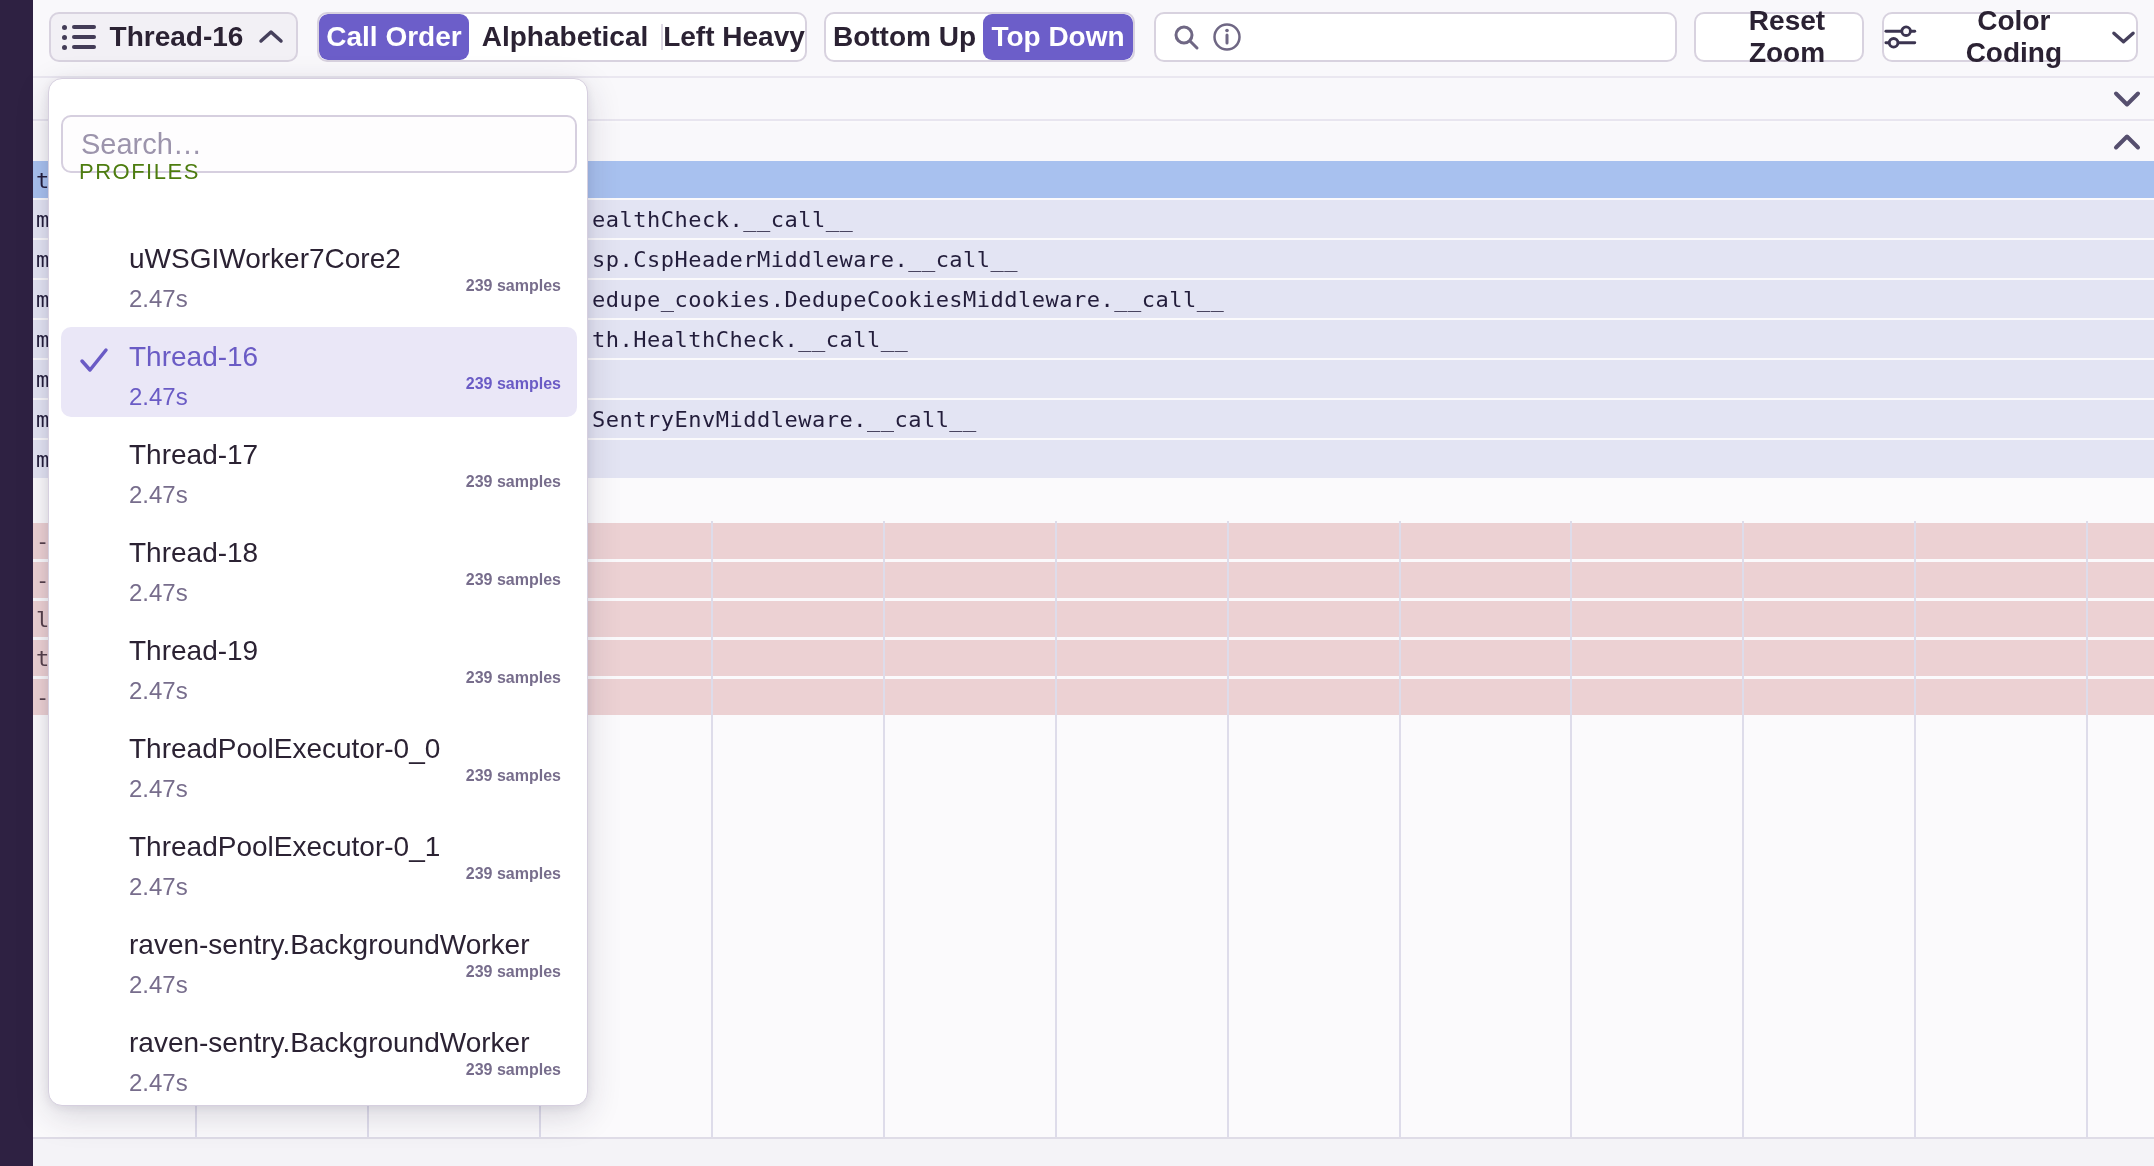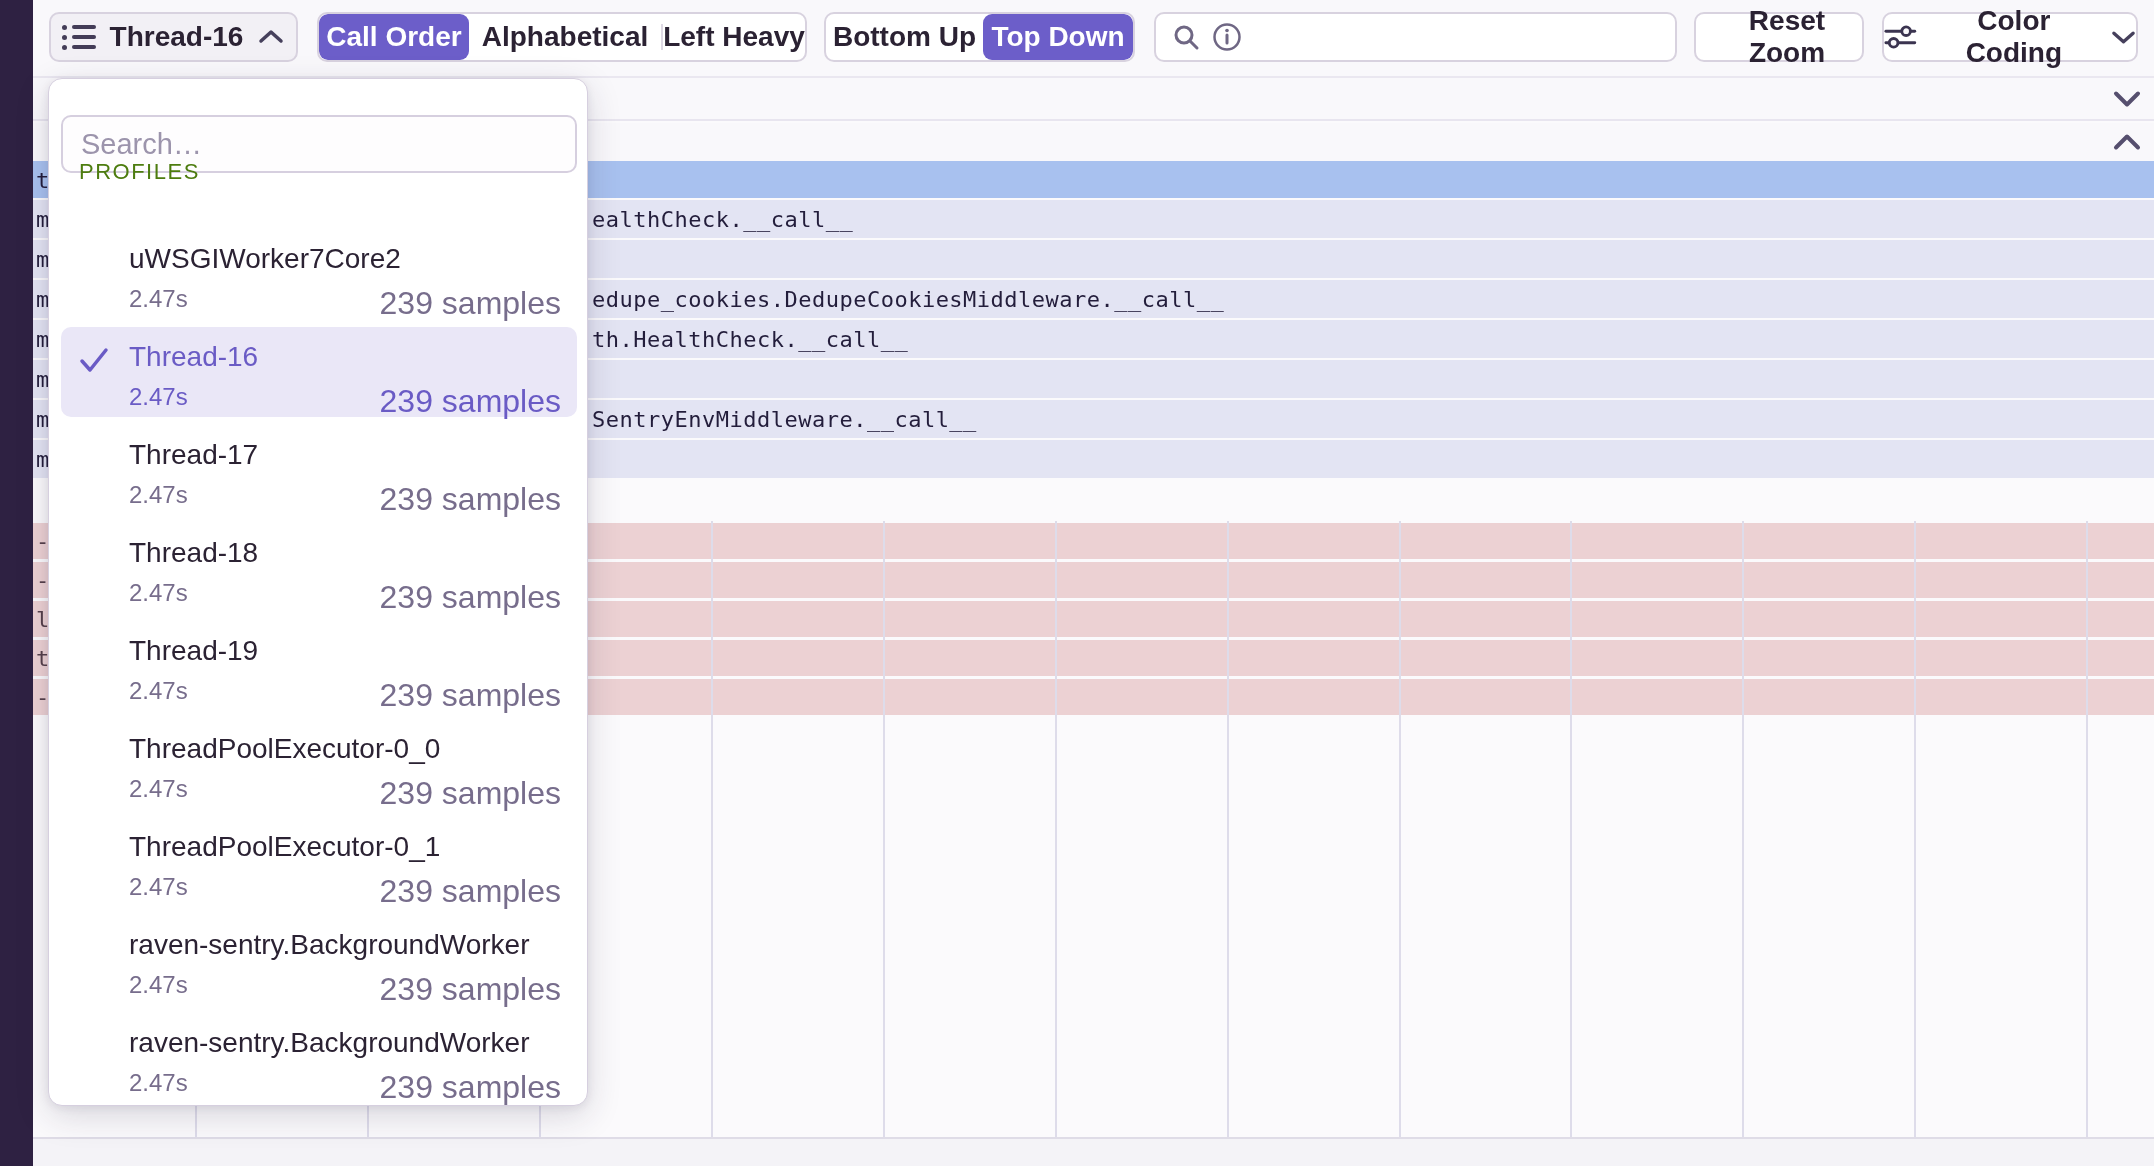--- a/index.html
+++ b/index.html
@@ -59,21 +59,21 @@
   
   .dropdown { position:absolute; left:48px; top:78px; width:540px; height:1028px; background:#fff; border:1px solid #d6cfdf; border-radius:14px;
               box-shadow:0 10px 34px rgba(40,30,60,0.16), 0 2px 8px rgba(40,30,60,0.08); z-index:50; }
   .dd-search { position:absolute; left:12px; top:12px; width:516px; height:58px; border:2px solid #d6cfdf; border-radius:10px; background:#fefdfe;
                font-family:inherit; font-size:29px; color:#2b2233; padding:8px 18px; outline:none;margin-top:24px; }
   .dd-search::placeholder { color:#9c94ac; }
   .dd-section { position:absolute; left:30px; top:80px; font-size:22px; font-weight:400; letter-spacing:1.5px; color:#4d7c0f; }
   .item { position:absolute; left:12px; width:516px; height:90px; border-radius:10px; cursor:pointer;text-align:right; }
   .item .i-name { position:absolute; left:68px; top:14px; font-size:28px; color:#2b2233; white-space:nowrap; }
   .item .i-dur { position:absolute; left:68px; top:56px; font-size:24px; color:#776d8c; }
-  .item .i-samples { position:absolute; right:16px; top:56px; font-size:32px; color:#776d8c; }
+  .item .i-samples { position:absolute; right:16px; top:48px; font-size:16px; color:#776d8c;font-weight:bold; }
   .item.sel { background:#eae7f7; }
   .item.sel .i-name, .item.sel .i-dur, .item.sel .i-samples { color:#6a5bc5; }
   .item .check { position:absolute; left:16px; top:18px; }
 </style>
 </head>
 <body>
 
 <div class="rail"></div>
 
 <div class="toolbar">
@@ -155,20 +155,21 @@
   <div class="frow row-blue">
     <span class="frag">t</span>
   </div>
 
   <div class="frow row-lav" style="top:39px">
       <span class="frag">m</span>
       <span class="txt">ealthCheck.__call__</span>
     </div>
   <div class="frow row-lav" style="top:79px">
       <span class="frag">m</span>
+      <span class="txt">sp.CspHeaderMiddleware.__call__</span>
     </div>
   <div class="frow row-lav" style="top:119px">
       <span class="frag">m</span>
       <span class="txt">edupe_cookies.DedupeCookiesMiddleware.__call__</span>
     </div>
   <div class="frow row-lav" style="top:159px">
       <span class="frag">m</span>
       <span class="txt">th.HealthCheck.__call__</span>
     </div>
   <div class="frow row-lav" style="top:199px">

